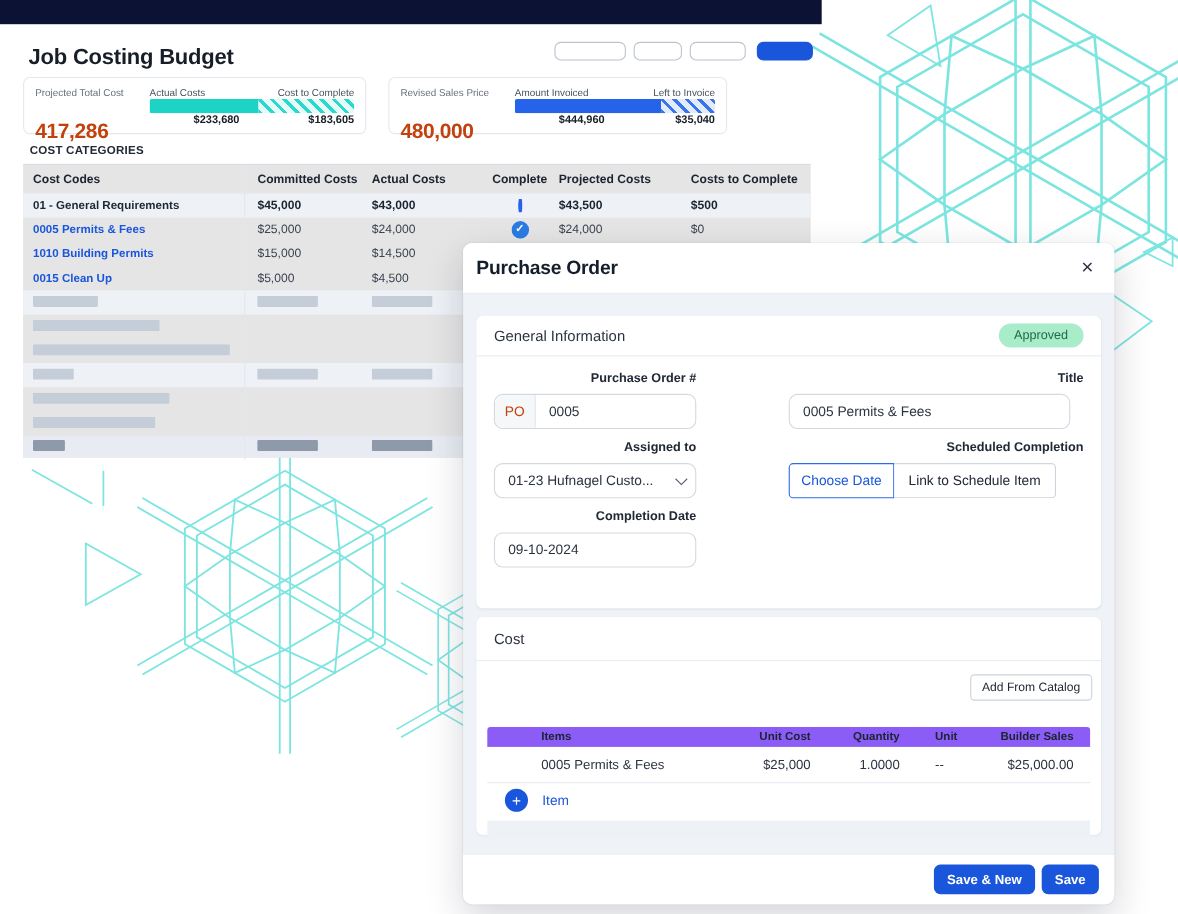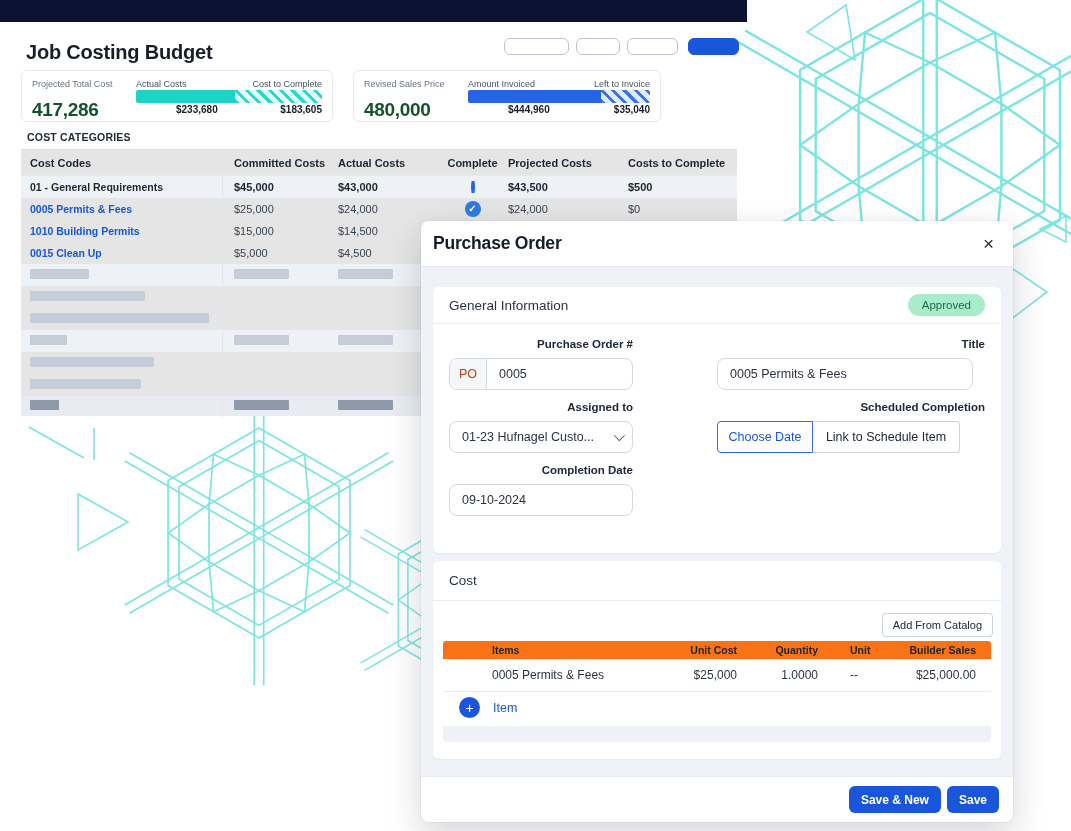--- a/index.html
+++ b/index.html
@@ -24,21 +24,21 @@
   .mini-btn.b3 { left:627px; width:51px; }
   .mini-btn.b4 { left:688px; width:51px; background:#1a56db; border-color:#1a56db; }
 
   
   .sum-card { position:absolute; top:70px; height:52px; background:#fff; border:1px solid #e4e8ee; border-radius:6px;
               display:flex; align-items:stretch; padding:7px 10px 6px 10px; z-index:2; }
   .sum-card.c1 { left:21px; width:312px; }
   .sum-card.c2 { left:353px; width:308px; }
   .sum-left { width:104px; padding-top:1px; }
   .sum-label { font-size:9px; color:#68727f; white-space:nowrap; }
-  .sum-value { font-size:19px; font-weight:800; color:#14532d; letter-spacing:-0.3px; margin-top:10px; }
+  .sum-value { font-size:19px; font-weight:800; color:#c2410c; letter-spacing:-0.3px; margin-top:20px; }
   .sum-bar-wrap { flex:1; display:flex; flex-direction:column; justify-content:space-between; padding-top:1px; }
   .bar-labels, .bar-amounts { display:flex; justify-content:space-between; }
   .bar-labels span { font-size:9px; color:#49525e; }
   .bar-amounts span { font-size:10px; font-weight:700; color:#171e28;padding-left:40px; }
   .bar-track { height:17px; display:flex; border-radius:2px; overflow:hidden; margin:1px 0; }
   .bar-fill { height:100%; }
   .bar-hatch { flex:1; height:100%; }
   .teal .bar-fill { background:#1cd3c6; }
   .teal .bar-hatch { background:repeating-linear-gradient(45deg,#28d9cc 0 3px,#e4fbf9 3px 8px); }
   .blue .bar-fill { background:#2563eb; }
@@ -91,26 +91,26 @@
   .select { justify-content:space-between; padding:0 10px 0 12px; cursor:pointer; }
   .chev { width:8px; height:8px; border-right:1.6px solid #5b6470; border-bottom:1.6px solid #5b6470;
           transform:rotate(45deg) translateY(-2px); }
   .seg { display:flex; }
   .seg-btn { height:32px; display:flex; align-items:center; justify-content:center; background:#fff; font-size:12.5px; cursor:pointer; }
   .seg-btn.active { width:96px; border:1px solid #2e6be6; color:#1a56db; font-weight:500; border-radius:4px 0 0 4px; }
   .seg-btn.plain { width:147px; border:1px solid #ccd3db; border-left:none; color:#212936; border-radius:0 4px 4px 0; }
 
   .card-cost { margin-top:8px; height:198px; }
   .cost-head { height:40px; display:flex; align-items:center; padding:0 16px; border-bottom:1px solid #e9ecf1; font-size:13.5px; color:#2b3340; }
-  .cost-toolbar { display:flex; justify-content:flex-end; padding:12px 8px 4px 0; }
+  .cost-toolbar { display:flex; justify-content:flex-end; padding:12px 8px 24px 0; }
   .catalog-btn { height:24px; padding:0 10px; border:1px solid #cbd2da; border-radius:4px; background:#fff;
                  font-size:11px; color:#212936; display:flex; align-items:center; cursor:pointer; }
   .items-table { margin:0 10px; }
   .it-row { display:grid; grid-template-columns:49px 155px 90px 81px 62px 1fr; align-items:center; }
-  .it-head { height:18px; background:#f97316; border-radius:3px 3px 0 0; }
+  .it-head { height:18px; background:#8b5cf6; border-radius:3px 3px 0 0; }
   .it-head .cell { font-size:10.5px; font-weight:700; color:#1b2430; }
   .it-data { height:32px; background:#fff; }
   .it-data .cell { font-size:12px; color:#2b3340; }
   .ir { justify-self:end; }
   .iu { padding-left:32px; }
   .ib { justify-self:end; padding-right:15px; }
   .it-add { height:32px; background:#fff; border-top:1px solid #e7eaef; display:flex; align-items:center; padding-left:16px; }
   .plus-circle { width:21px; height:21px; border-radius:50%; background:#1a56db; color:#fff; display:flex; align-items:center;
                  justify-content:center; font-size:14px; font-weight:500; line-height:1; cursor:pointer; }
   .add-label { margin-left:13px; color:#1a56db; font-size:12.5px; cursor:pointer; }

